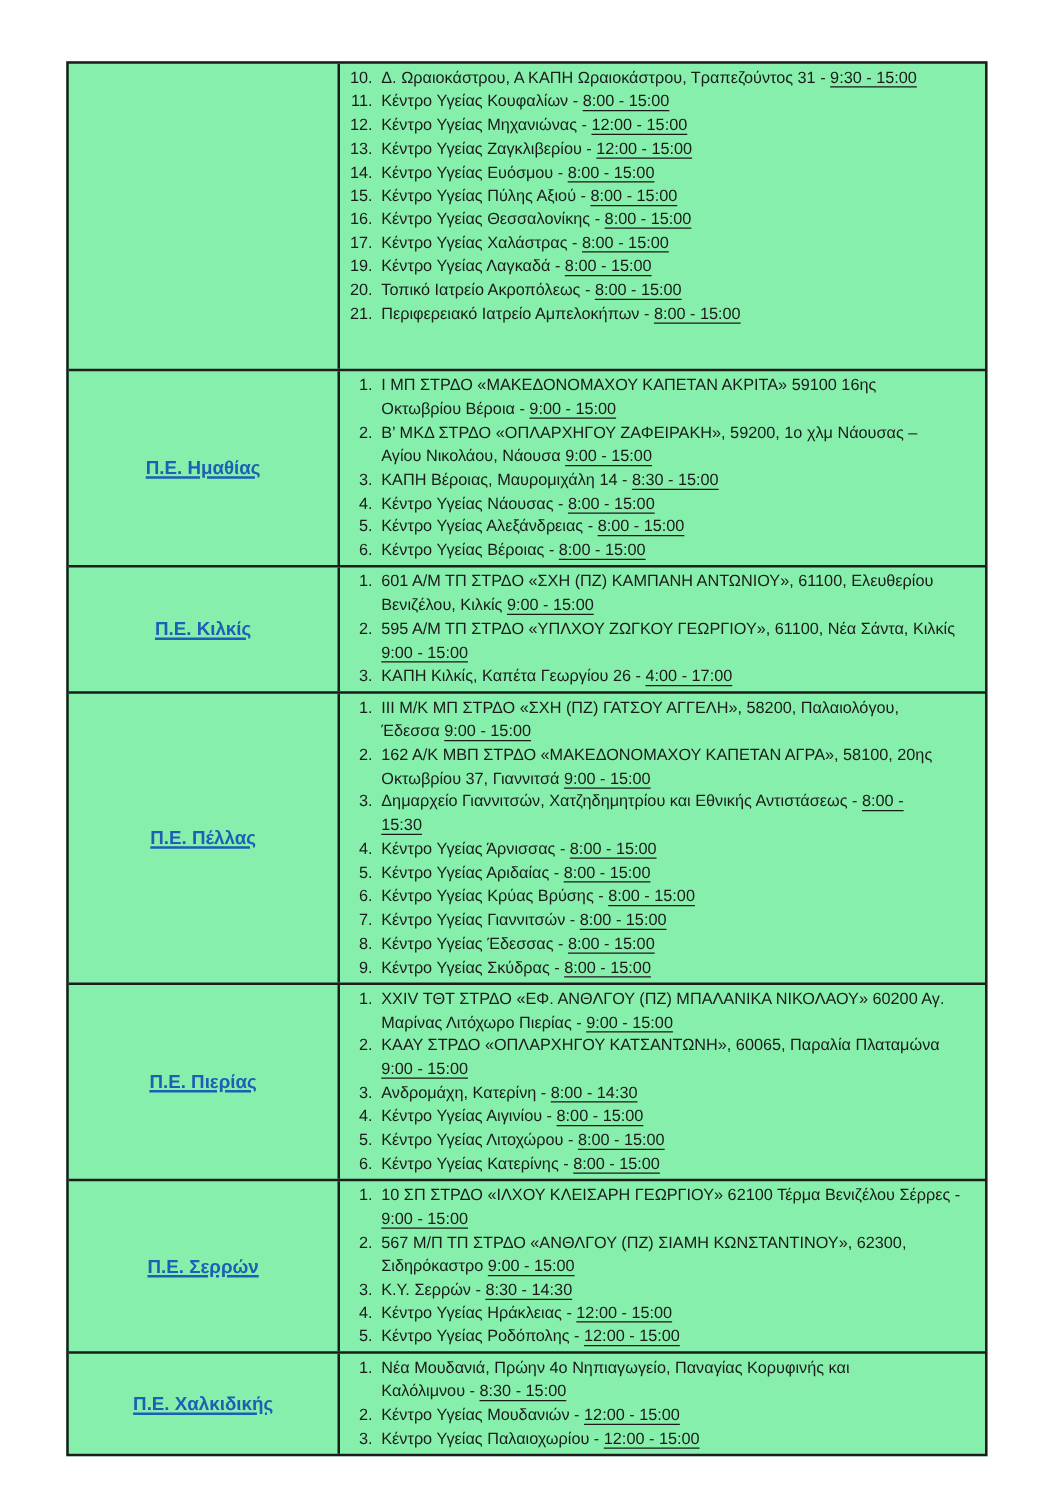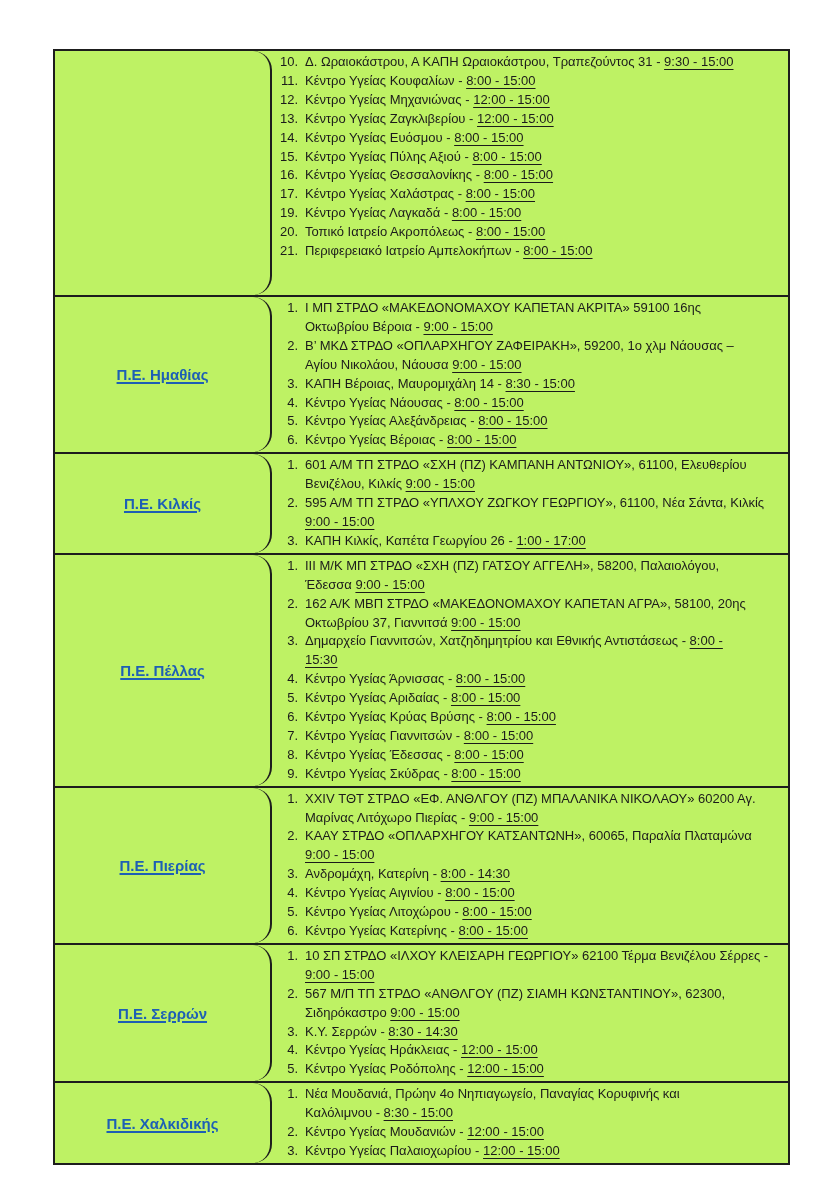--- a/index.html
+++ b/index.html
@@ -4,34 +4,34 @@
 <style>
   html,body{margin:0;padding:0}
   body{
     width:840px;height:1188px;position:relative;background:#ffffff;
     font-family:"Liberation Sans","DejaVu Sans",sans-serif;color:#1b1b1b;
     overflow:hidden;
   }
   .doc-table{
     position:absolute;left:53px;top:49px;width:737px;box-sizing:border-box;
     border:2px solid var(--border-col,#1d1d1d);
-    display:flex;flex-direction:column;background:#bef264;
+    display:flex;flex-direction:column;background:#86efac;
   }
   .row{display:flex;align-items:stretch}
   .row + .row{border-top:2px solid var(--border-col,#1d1d1d)}
   .row:nth-child(1){min-height:244px}
   .row:nth-child(2){min-height:149px}
   .row:nth-child(3){min-height:93px}
   .row:nth-child(4){min-height:226px}
   .row:nth-child(5){min-height:146px}
   .row:nth-child(6){min-height:131px}
   .row:nth-child(7){min-height:71px}
   .label-cell{
     flex:0 0 215px;max-width:215px;border-right:2px solid var(--border-col,#1d1d1d);
-    display:flex;align-items:center;justify-content:center;border-radius:19px;
+    display:flex;align-items:center;justify-content:center;
   }
   .region-link{
     color:var(--region-blue,#1d5fb5);font-weight:700;font-size:15px;
     text-decoration:underline;text-underline-offset:2px;
     text-decoration-thickness:1.5px;cursor:pointer;white-space:nowrap;
   }
   .content-cell{
     flex:1;min-width:0;padding:2px 5px 2px 2px;
     font-size:13px;line-height:18.9px;
   }
@@ -140,21 +140,21 @@
           <span class="itext"><span class="pre">601 Α/Μ ΤΠ ΣΤΡΔΟ «ΣΧΗ (ΠΖ) ΚΑΜΠΑΝΗ ΑΝΤΩΝΙΟΥ», 61100, Ελευθερίου
 Βενιζέλου, Κιλκίς </span><span class="time">9:00 - 15:00</span></span>
         </div>
         <div class="item">
           <span class="num">2.</span>
           <span class="itext"><span class="pre">595 Α/Μ ΤΠ ΣΤΡΔΟ «ΥΠΛΧΟΥ ΖΩΓΚΟΥ ΓΕΩΡΓΙΟΥ», 61100, Νέα Σάντα, Κιλκίς
 </span><span class="time">9:00 - 15:00</span></span>
         </div>
         <div class="item">
           <span class="num">3.</span>
-          <span class="itext"><span class="pre">ΚΑΠΗ Κιλκίς, Καπέτα Γεωργίου 26 - </span><span class="time">1:00 - 17:00</span></span>
+          <span class="itext"><span class="pre">ΚΑΠΗ Κιλκίς, Καπέτα Γεωργίου 26 - </span><span class="time">4:00 - 17:00</span></span>
         </div>
       </div>
     </div>
     <div class="row">
       <div class="label-cell">
         <span class="region-link">Π.Ε. Πέλλας</span>
       </div>
       <div class="content-cell">
         <div class="item">
           <span class="num">1.</span>

